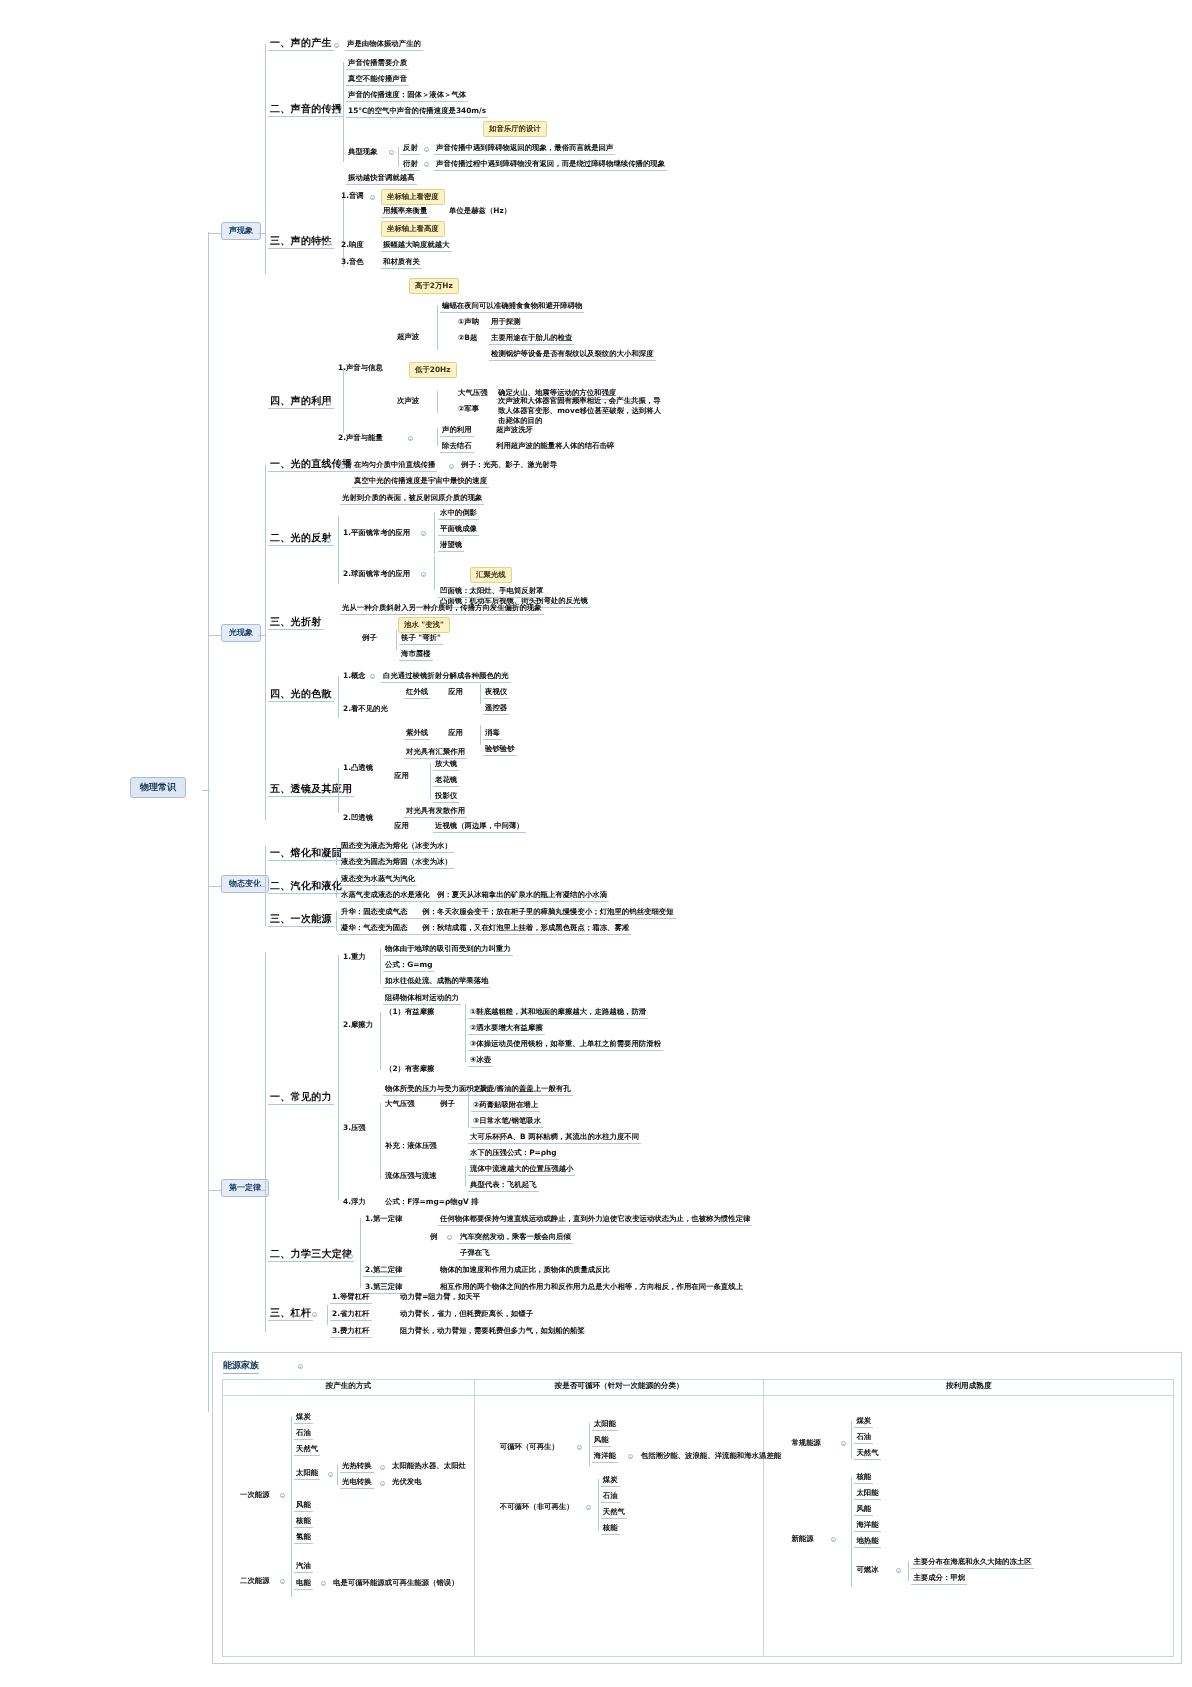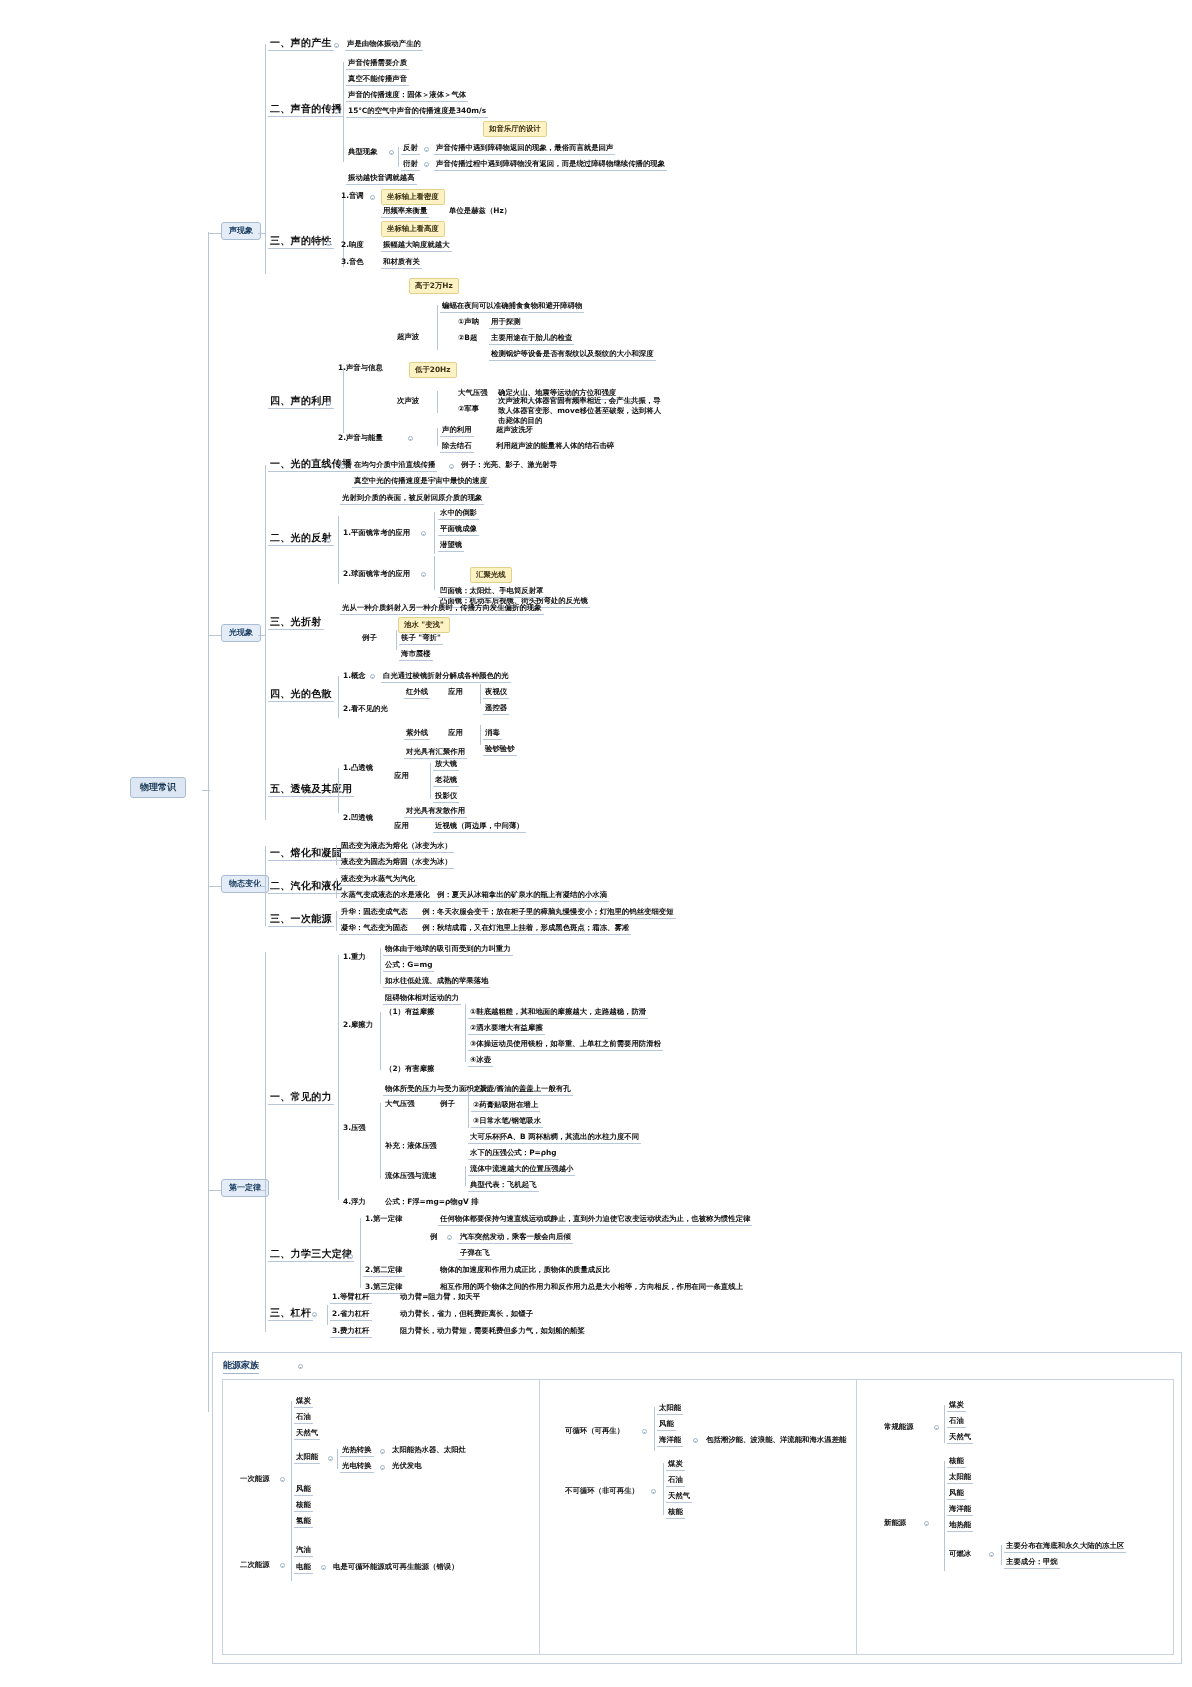--- a/index.html
+++ b/index.html
@@ -371,20 +371,25 @@
   <div class="node nb" style="left:398px; top:1308px;">动力臂长，省力，但耗费距离长，如镊子</div>
   <div class="node" style="left:330px; top:1325px;">3.费力杠杆</div>
   <div class="node nb" style="left:398px; top:1325px;">阻力臂长，动力臂短，需要耗费但多力气，如划船的船桨</div>
 
   <div class="table-wrap">
     <div class="table-title">能源家族</div>
     <div class="dot" style="left:85px; top:11px;"></div>
 
     <table class="tbl">
       <tbody>
+          <tr>
+        <th style="width:252px;">按产生的方式</th>
+        <th style="width:290px;">按是否可循环（针对一次能源的分类）</th>
+        <th style="width:410px;">按利用成熟度</th>
+      </tr>
       <tr>
 
         <td>
           <div class="cell" style="height:258px;">
             <div class="node nb" style="left:14px; top:92px;">一次能源</div>
             <div class="dot" style="left:56px; top:96px;"></div>
             <div class="ln lnv" style="left:67px; top:20px; height:180px;"></div>
             <div class="node" style="left:70px; top:14px;">煤炭</div>
             <div class="node" style="left:70px; top:30px;">石油</div>
             <div class="node" style="left:70px; top:46px;">天然气</div>

